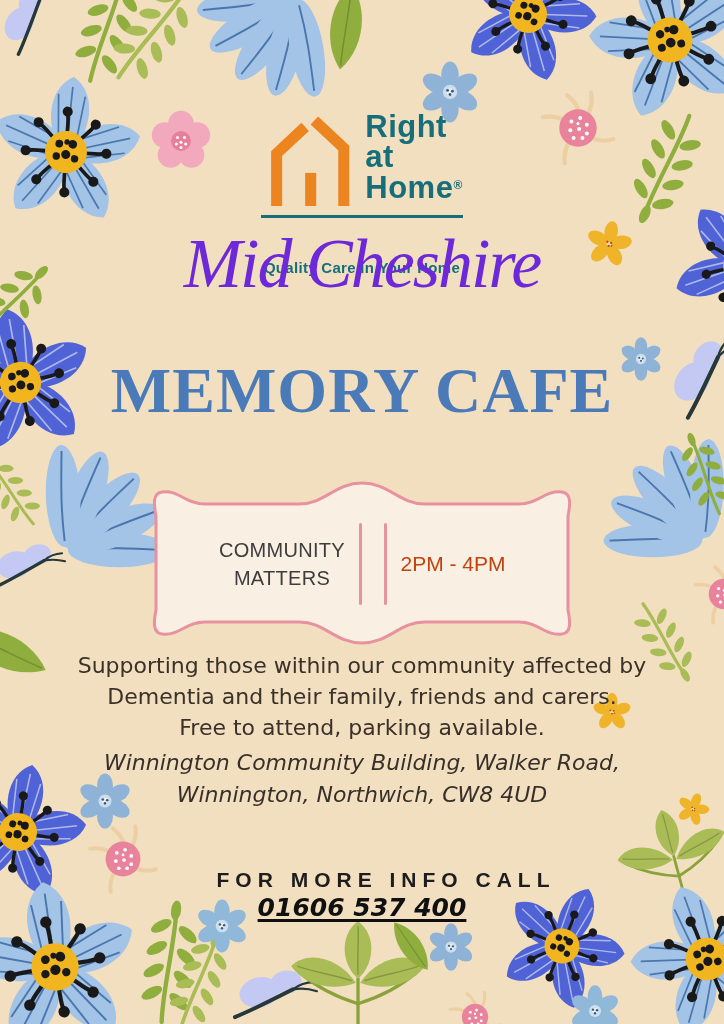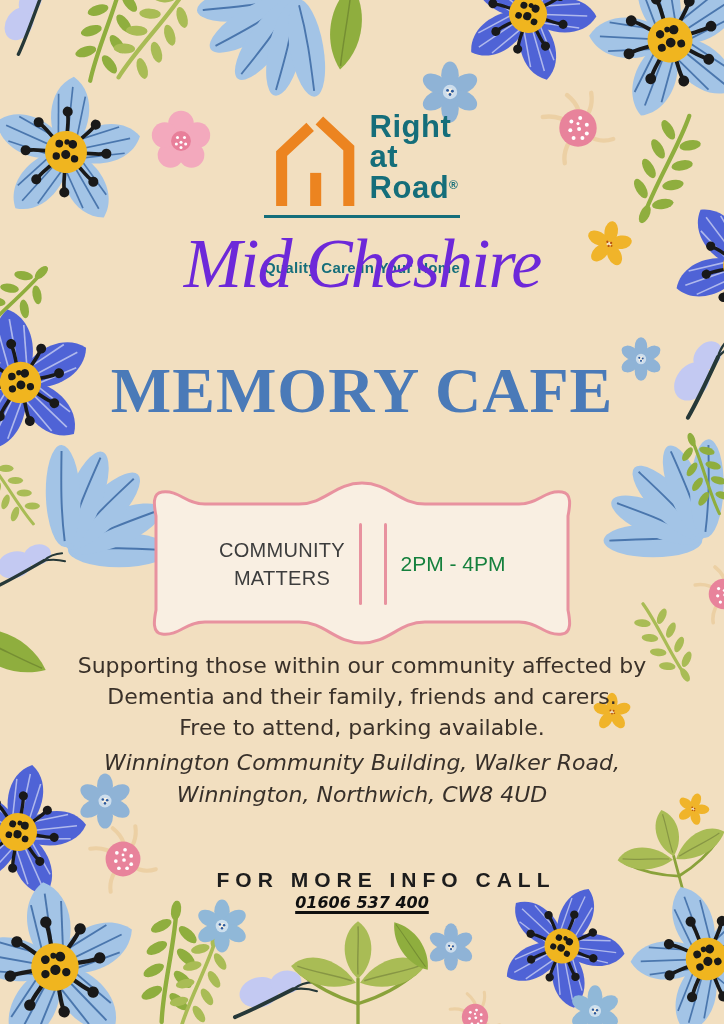--- a/index.html
+++ b/index.html
@@ -27,30 +27,30 @@
   .logo-tagline{font-weight:bold;font-size:15px;color:#156e7a;letter-spacing:0.3px;margin-top:37px;}
   
   .script-title{top:224px;font-family:Liberation Serif, serif;font-style:italic;font-size:70px;color:#6d28d9;letter-spacing:-2px;}
   .main-title{top:354px;font-family:"Liberation Serif",serif;font-weight:bold;font-size:64px;color:#4a7ab8;letter-spacing:1px;}
   
   .info-box{position:absolute;top:477px;left:50%;transform:translateX(-50%);width:430px;height:172px;}
   .info-frame{position:absolute;inset:0;width:100%;height:100%;}
   .info-content{position:absolute;left:18px;right:18px;top:30px;bottom:28px;display:flex;align-items:center;justify-content:center;}
   .ib-left{width:132px;font-size:20px;color:#3d3d3d;line-height:1.4;letter-spacing:0.3px;text-align:center;}
   .ib-center{width:170px;font-size:23px;font-weight:bold;color:#161616;line-height:1.35;text-align:center;}
-  .ib-right{width:110px;font-size:21px;color:#15803d;text-align:center;}
+  .ib-right{width:110px;font-size:21px;color:#c2410c;text-align:center;}
   .ib-divider{width:3px;background:#e8929f;height:82px;margin:0 11px;border-radius:2px;}
   .sup{font-size:13px;position:relative;top:-7px;}
   .day-word{margin-left:6px;}
   
   .desc{top:650px;font-family:"DejaVu Sans",sans-serif;font-size:22px;color:#3a3129;line-height:1.42;}
   .address{top:747px;font-family:"DejaVu Sans",sans-serif;font-style:italic;font-size:22px;color:#37302a;line-height:1.45;}
   .see-you{top:799px;font-family:"DejaVu Serif",serif;font-style:italic;font-size:44px;color:#a6bf5a;}
   .call-label{top:868px;font-weight:bold;font-size:21px;letter-spacing:6px;color:#1d1d1d;padding-left:48px;}
-  .phone{top:893px;font-family:"DejaVu Sans",sans-serif;font-weight:bold;font-style:italic;font-size:16px;color:#101010;
+  .phone{top:893px;font-family:"DejaVu Sans",sans-serif;font-weight:bold;font-style:italic;font-size:25px;color:#101010;
          text-decoration:underline;text-decoration-thickness:2.5px;text-underline-offset:3px;}
 </style>
 </head>
 <body>
 
 <div class="poster">
 
   <svg width="0" height="0" style="position:absolute" aria-hidden="true">
     <defs>
       <symbol id="flower5" viewBox="0 0 100 100">
@@ -415,21 +415,21 @@
       <div class="logo-inner">
         <div class="logo-row">
           <svg class="logo-house" viewBox="0 0 100 108">
             <path d="M17,104 L17,47 L48,18" stroke="#ec8420" stroke-width="12" fill="none"></path>
             <path d="M58,11 L90,41 L90,104" stroke="#ec8420" stroke-width="12" fill="none"></path>
             <path d="M54,104 L54,68" stroke="#ec8420" stroke-width="12" fill="none"></path>
           </svg>
           <div class="logo-text">
             <div>Right</div>
             <div>at</div>
-            <div><span>Road</span><span class="logo-reg">®</span></div>
+            <div><span>Home</span><span class="logo-reg">®</span></div>
           </div>
         </div>
         <div class="logo-divider"></div>
         <div class="logo-tagline">Quality Care in Your Home</div>
       </div>
     </div>
 
     <div class="abs-center script-title">Mid Cheshire</div>
     <div class="abs-center main-title">MEMORY CAFE</div>
 

